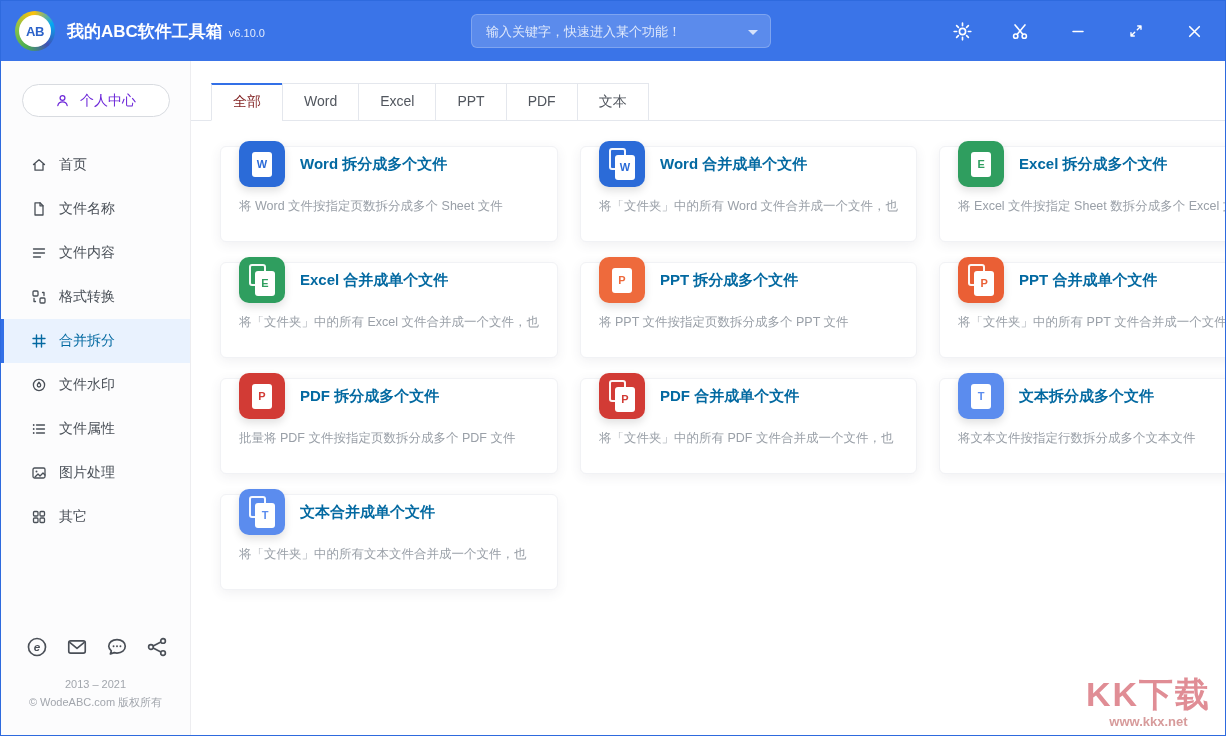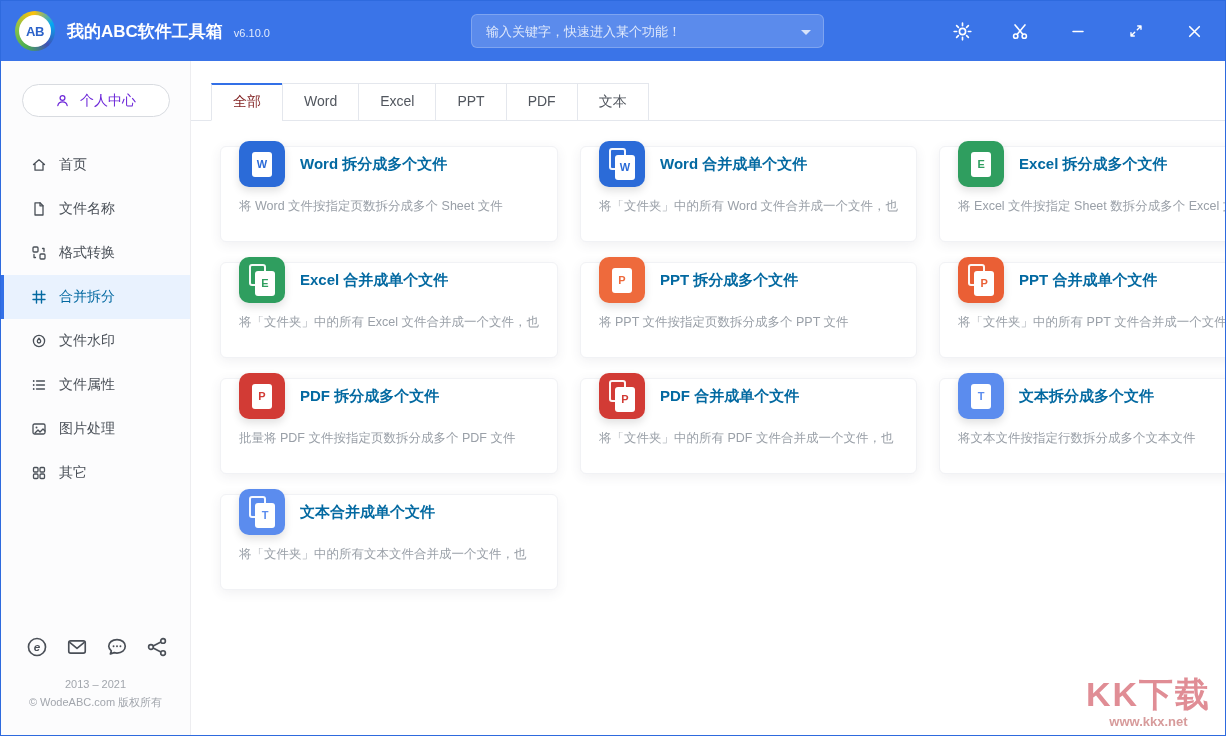--- a/index.html
+++ b/index.html
@@ -21,24 +21,24 @@
   .logo {
     width:40px; height:40px; border-radius:50%; flex:0 0 40px;
     background:conic-gradient(from 210deg,#4caf50,#8bc34a,#ffc107,#03a9f4,#3f51b5,#4caf50);
     display:flex; align-items:center; justify-content:center; margin-right:12px;
   }
   .logo-inner {
     width:32px; height:32px; background:#fff; border-radius:50%;
     display:flex; align-items:center; justify-content:center;
     font-weight:700; font-size:13px; color:#2b62c9; letter-spacing:-0.5px;
   }
-  .app-title { font-size:17px; font-weight:700; display:flex; align-items:baseline; gap:11px; }
+  .app-title { font-size:17px; font-weight:700; display:flex; align-items:baseline; gap:6px; }
   .app-version { font-size:11px; font-weight:400; color:rgba(255,255,255,.85); }
   .search {
-    position:absolute; left:470px; top:13px; width:353px; height:34px;
+    position:absolute; left:470px; top:13px; width:300px; height:34px;
     background:rgba(255,255,255,.17); border:1px solid rgba(255,255,255,.22);
     border-radius:6px;
   }
   .search input {
     width:100%; height:100%; background:transparent; border:none; outline:none;
     color:#fff; font-size:13px; padding:0 32px 0 14px;
     font-family:inherit;
   }
   .search input::placeholder { color:rgba(255,255,255,.8); }
   .chev {
@@ -202,20 +202,28 @@
             <span class="side-icon" data-interactable="false">
               <svg width="16" height="16" viewBox="0 0 16 16" fill="none" stroke="currentColor" stroke-width="1.3" stroke-linecap="round" stroke-linejoin="round">
                 <path d="M4 1.8h5l3 3V14H4z"></path>
                 <path d="M9 1.8v3h3"></path>
               </svg>
             </span>
             <span class="side-label" data-interactable="false">文件名称</span>
           </div>
           <div class="side-item" data-interactable="true">
             <span class="side-icon" data-interactable="false">
+              <svg width="16" height="16" viewBox="0 0 16 16" fill="none" stroke="currentColor" stroke-width="1.3" stroke-linecap="round">
+                <path d="M2.5 4h11M2.5 8h11M2.5 12h7"></path>
+              </svg>
+            </span>
+            <span class="side-label" data-interactable="false">文件内容</span>
+          </div>
+          <div class="side-item" data-interactable="true">
+            <span class="side-icon" data-interactable="false">
               <svg width="16" height="16" viewBox="0 0 16 16" fill="none" stroke="currentColor" stroke-width="1.3" stroke-linecap="round" stroke-linejoin="round">
                 <rect x="2" y="2" width="5" height="5" rx="1"></rect>
                 <rect x="9" y="9" width="5" height="5" rx="1"></rect>
                 <path d="M11.5 3.5H13v3M4.5 12.5H3v-3"></path>
               </svg>
             </span>
             <span class="side-label" data-interactable="false">格式转换</span>
           </div>
           <div class="side-item active" data-interactable="true">
             <span class="side-icon" data-interactable="false">

